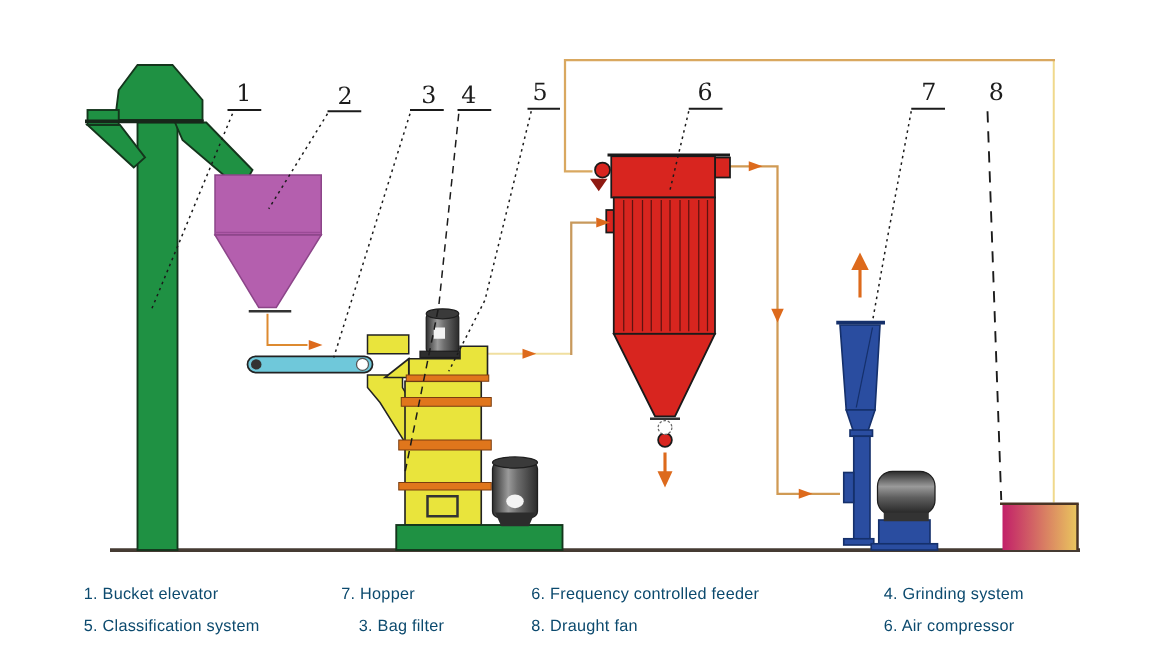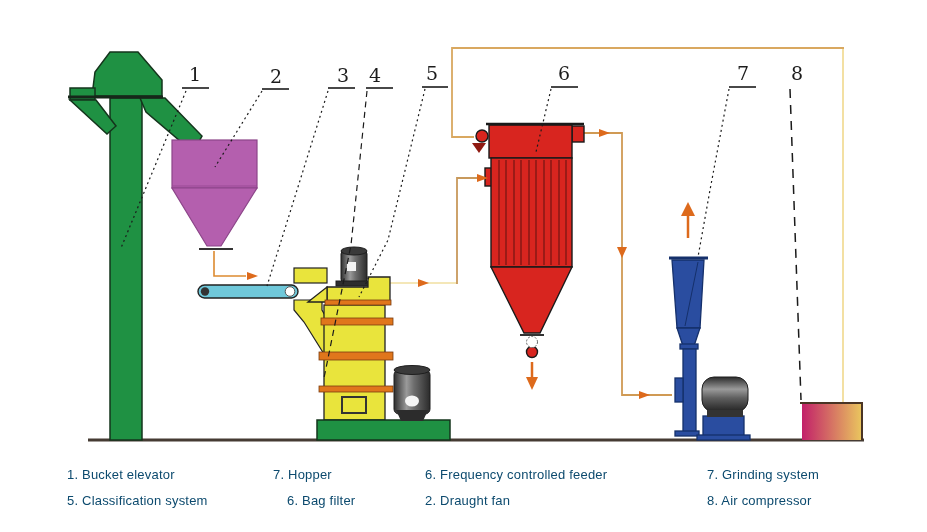--- a/index.html
+++ b/index.html
@@ -205,19 +205,19 @@
         <line x1="551" y1="87" x2="578" y2="87"></line>
         <line x1="729" y1="87" x2="756" y2="87"></line>
       </g>
     </g>
   </svg>
 
   <div>
     <span class="cap" style="left:67px;top:463px">1. Bucket elevator</span>
     <span class="cap" style="left:273px;top:463px">7. Hopper</span>
     <span class="cap" style="left:425px;top:463px">6. Frequency controlled feeder</span>
-    <span class="cap" style="left:707px;top:463px">7. Grinding system</span>
+    <span class="cap" style="left:707px;top:463px">4. Grinding system</span>
     <span class="cap" style="left:67px;top:489px">5. Classification system</span>
-    <span class="cap" style="left:287px;top:489px">6. Bag filter</span>
-    <span class="cap" style="left:425px;top:489px">2. Draught fan</span>
-    <span class="cap" style="left:707px;top:489px">8. Air compressor</span>
+    <span class="cap" style="left:287px;top:489px">3. Bag filter</span>
+    <span class="cap" style="left:425px;top:489px">8. Draught fan</span>
+    <span class="cap" style="left:707px;top:489px">6. Air compressor</span>
   </div>
 </div>
 
 </body></html>

